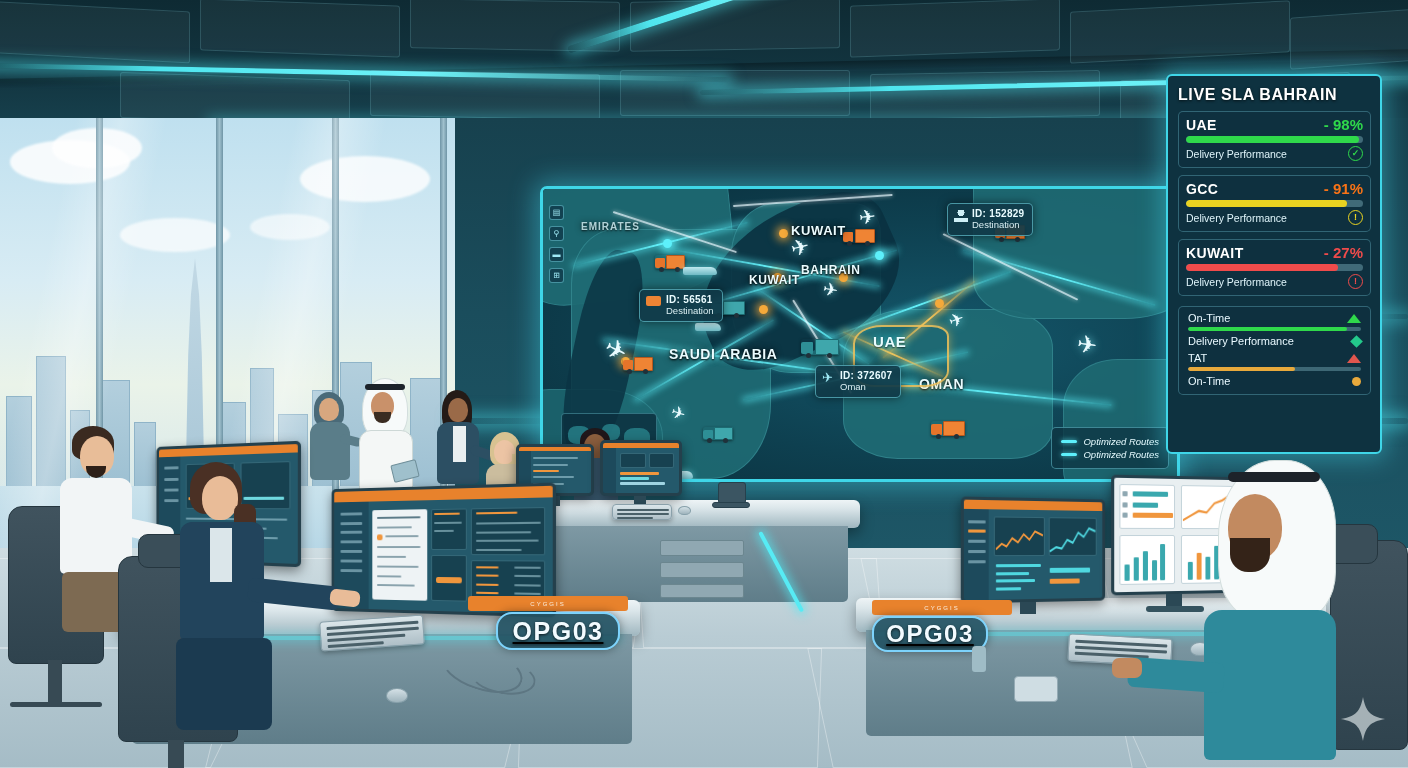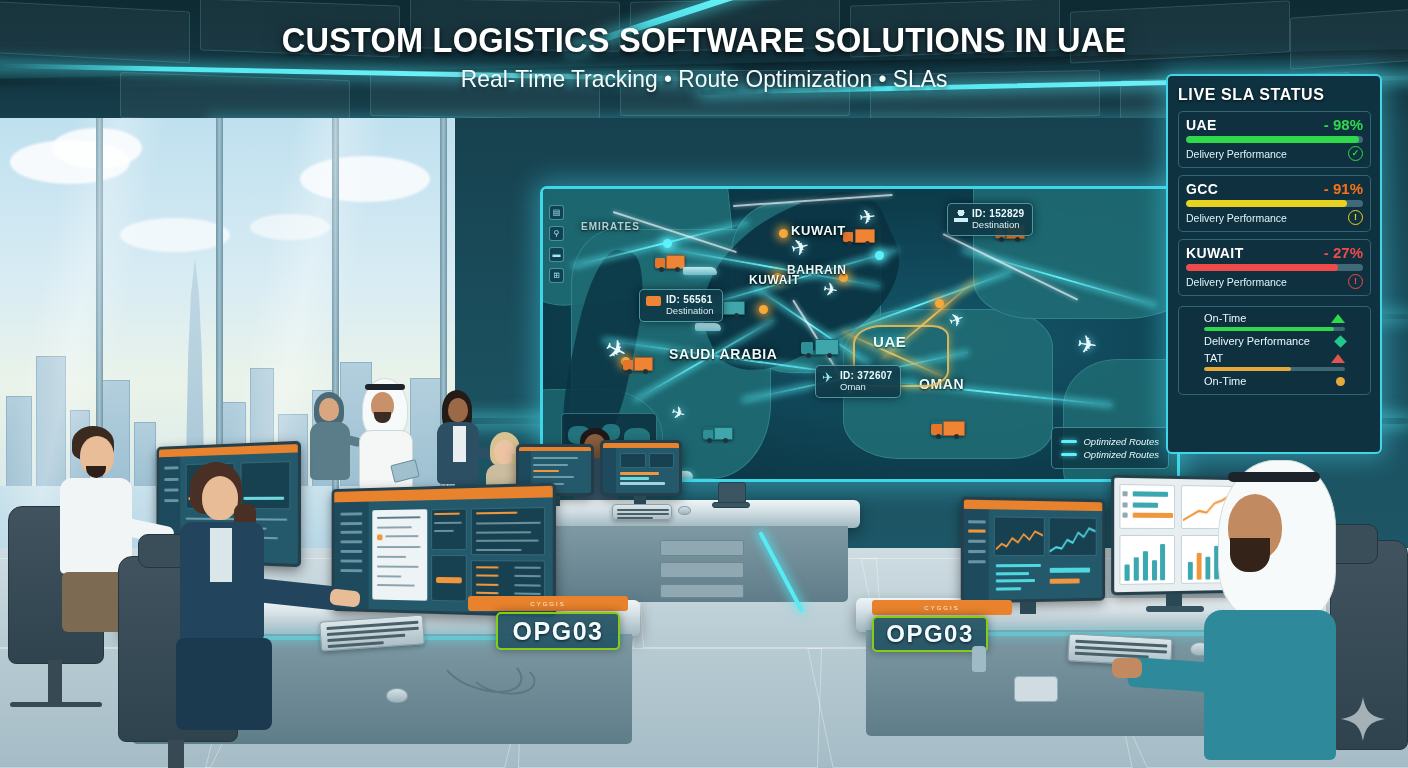--- a/index.html
+++ b/index.html
@@ -199,21 +199,21 @@
   .bar-fill { height:100%; border-radius:4px; }
   .sla-bot { display:flex; align-items:center; justify-content:space-between; }
   .sla-cap { font-size:10.5px; color:#dff4fa; }
   .sla-badge {
     width:15px; height:15px; border-radius:50%; border:1.6px solid;
     display:flex; align-items:center; justify-content:center;
     font-size:9px; font-weight:700; line-height:1;
   }
   .metrics {
     border:1px solid rgba(120,210,230,.33); border-radius:5px;
-    padding:5px 25px 7px; background:rgba(14,48,62,.55);
+    padding:5px 9px 7px; background:rgba(14,48,62,.55);
   }
   .metric-row { display:flex; align-items:center; justify-content:space-between; }
   .metric-lbl { font-size:11px; color:#e9f9ff; }
   .tri-up { width:0;height:0;border-left:7px solid transparent;border-right:7px solid transparent; }
   .diamond { width:9px;height:9px; transform:rotate(45deg); }
   .dot { width:9px;height:9px;border-radius:50%; }
   .m-bar { height:4px; border-radius:3px; background:#3d6775; margin:3px 0 4px; overflow:hidden; }
   .m-fill { height:100%; border-radius:3px; }
 
   
@@ -246,23 +246,24 @@
   .mline { position:absolute; background:rgba(190,230,240,.48); border-radius:1px; }
   .mline.or { background:#f0963d; }
   .mcard { position:absolute; background:rgba(12,45,58,.55); border:1px solid rgba(140,220,235,.25); border-radius:2px; }
   .mbar { position:absolute; border-radius:1px; }
   .mon-stand { position:absolute; background:#2b4855; }
   .mon-base { position:absolute; background:#35535f; border-radius:3px; }
 
   
   .plate {
     position:absolute; background:rgba(36,82,99,.92);
-    border:2px solid #84cc16; border-radius:5px;
+    border:2px solid #7dd3fc; border-radius:16px;
     display:flex; align-items:center; justify-content:center;
     box-shadow:0 0 10px rgba(0,0,0,.4);
+    text-decoration:underline;
   }
   .plate-txt {
     color:#f2fbff; font-weight:700; letter-spacing:1.5px;
     text-shadow:0 1px 3px rgba(0,0,0,.7);
   }
   .plate-tag {
     position:absolute; background:#e8822c; border-radius:3px;
     color:#fff2e2; display:flex; align-items:center; justify-content:center;
     letter-spacing:2px;
   }
@@ -510,21 +511,21 @@
     <div class="plane" style="left:248px;top:48px;transform:rotate(-14deg);">✈</div>
     <div class="plane" style="left:62px;top:148px;transform:rotate(26deg);font-size:26px;">✈</div>
     <div class="plane" style="left:280px;top:92px;transform:rotate(10deg);font-size:18px;">✈</div>
     <div class="plane" style="left:406px;top:122px;transform:rotate(-20deg);font-size:18px;">✈</div>
     <div class="plane" style="left:534px;top:144px;transform:rotate(8deg);font-size:24px;">✈</div>
     <div class="plane" style="left:316px;top:18px;transform:rotate(-6deg);font-size:20px;">✈</div>
     <div class="plane" style="left:128px;top:216px;transform:rotate(18deg);font-size:17px;">✈</div>
 
     <div>
       <div class="country-label" style="left:248px;top:34px;font-size:13px;">KUWAIT</div>
-      <div class="country-label" style="left:244px;top:74px;font-size:12px;">BAHRAIN</div>
+      <div class="country-label" style="left:258px;top:74px;font-size:12px;">BAHRAIN</div>
       <div class="country-label" style="left:206px;top:84px;font-size:12px;">KUWAIT</div>
       <div class="country-label" style="left:126px;top:157px;font-size:14px;">SAUDI ARABIA</div>
       <div class="country-label uae-label" style="left:330px;top:144px;font-size:15px;">UAE</div>
       <div class="country-label" style="left:376px;top:187px;font-size:14px;">OMAN</div>
       <div class="country-label" style="left:38px;top:32px;font-size:10px;opacity:.72;letter-spacing:1px;">EMIRATES</div>
     </div>
 
     <div style="position:absolute;left:310px;top:136px;width:96px;height:62px;border:2px solid #f3c35a;border-radius:30% 18% 26% 22%;box-shadow:0 0 10px rgba(245,200,90,.6);opacity:.85;"></div>
 
     <div class="tooltip" style="left:404px;top:14px;">
@@ -571,21 +572,21 @@
     </div>
   </div>
 
   <div class="sla-window">
     <div class="sla-titlebar">
       
       
       
     </div>
     <div class="sla-inner">
-      <div class="sla-h">LIVE SLA STATUS</div>
+      <div class="sla-h">LIVE SLA BAHRAIN</div>
 
       <div class="sla-card">
         <div class="sla-top">
           <span class="sla-region">UAE</span>
           <span class="sla-pct" style="color:#2fd94b">- 98%</span>
         </div>
         <div class="bar-track">
           <div class="bar-fill" style="width:98%;background:#2fd94b;"></div>
         </div>
         <div class="sla-bot">
@@ -916,23 +917,18 @@
   <div class="person" style="left:1206px;top:460px;">
     <div class="ghutra" style="left:12px;top:0;width:118px;height:160px;border-radius:48% 42% 30% 34%;"></div>
     <div class="agal" style="left:22px;top:12px;width:92px;height:10px;border-radius:6px;"></div>
     <div class="head" style="left:22px;top:34px;width:54px;height:66px;background:#c28a60;"></div>
     <div style="position:absolute;left:24px;top:78px;width:40px;height:34px;background:#342318;border-radius:0 0 18px 18px;"></div>
     <div class="torso" style="left:-2px;top:150px;width:132px;height:150px;background:#2e8a9b;border-radius:18px 18px 6px 6px;"></div>
     <div class="arm" style="left:-78px;top:200px;width:96px;height:30px;background:#2e8a9b;transform:rotate(4deg);"></div>
     <div style="position:absolute;left:-94px;top:198px;width:30px;height:20px;background:#c28a60;border-radius:7px;"></div>
   </div>
 
-  <div class="title-wrap">
-    <div class="title">CUSTOM LOGISTICS SOFTWARE SOLUTIONS IN UAE</div>
-    <div style="width:100%"></div>
-    <div class="subtitle">Real-Time Tracking • Route Optimization • SLAs</div>
-  </div>
 
   <svg class="sparkle" viewBox="0 0 100 100">
     <path d="M50 2 C56 34 66 44 98 50 C66 56 56 66 50 98 C44 66 34 56 2 50 C34 44 44 34 50 2 Z" fill="#e8eef0" opacity="0.85"></path>
   </svg>
 
 </div>
 
 </body></html>

